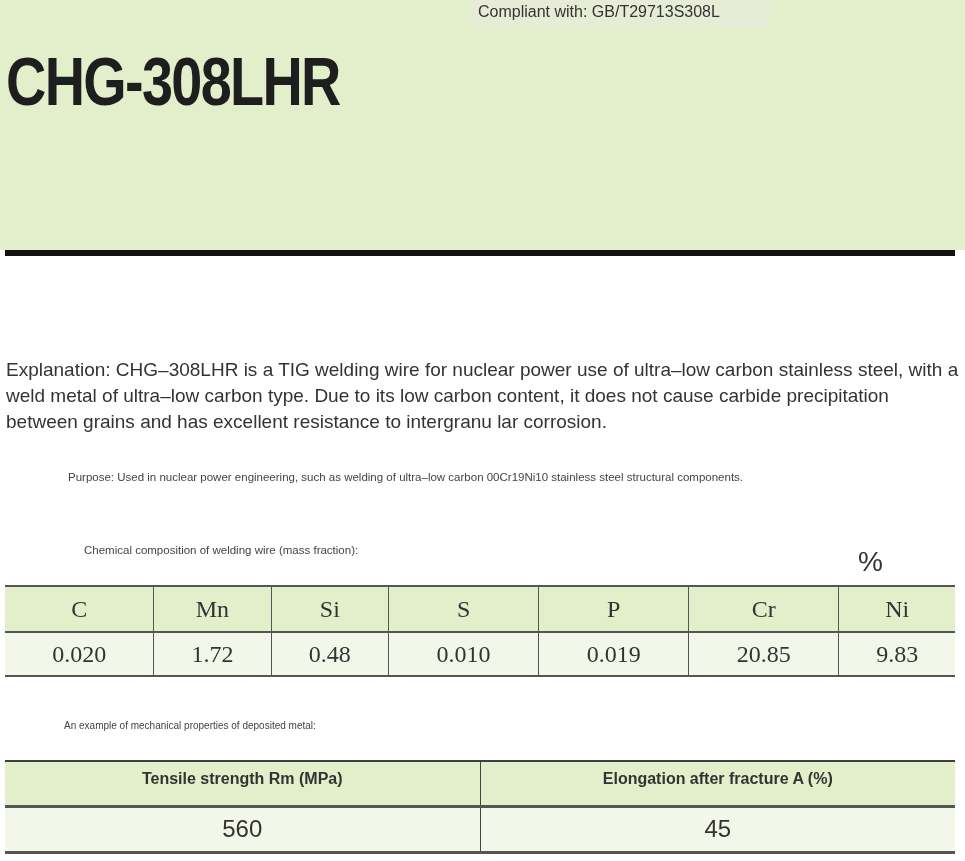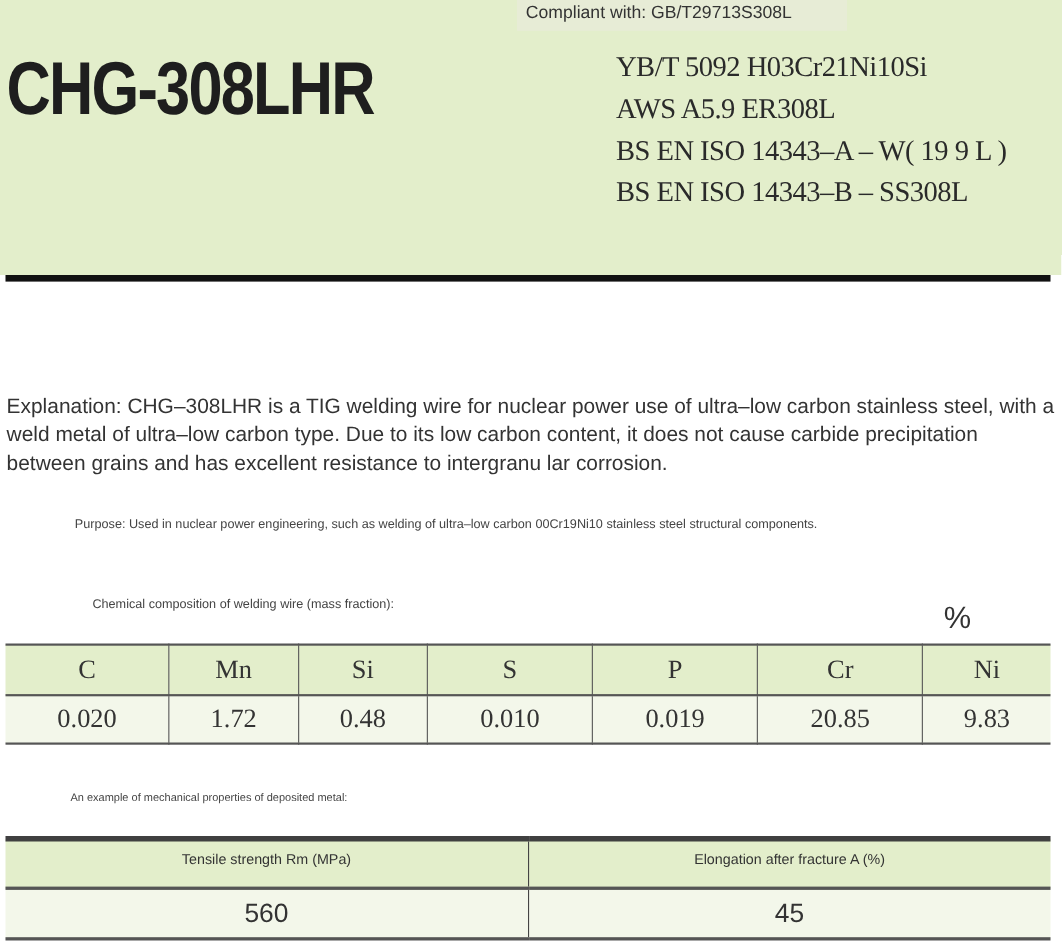--- a/index.html
+++ b/index.html
@@ -15,36 +15,30 @@
   .percent { position: absolute; left: 858px; top: 546px; font-size: 28px; color: #333; }
   table { border-collapse: collapse; position: absolute; }
   .chem { left: 5px; top: 585px; width: 950px; }
   .chem th, .chem td { font-family: "Liberation Serif", serif; font-weight: normal; font-size: 24px; color: #333; text-align: center; border-left: 1.5px solid #555; border-right: 1.5px solid #555; }
   .chem tr th:first-child, .chem tr td:first-child { border-left: none; }
   .chem tr th:last-child, .chem tr td:last-child { border-right: none; text-align: center; }
   .chem thead tr { background: #e3eecb; border-top: 2px solid #555; border-bottom: 2px solid #555; height: 46px; }
   .chem tbody tr { background: #f3f7ea; border-bottom: 2px solid #555; height: 44px; }
   .mech-caption { position: absolute; left: 64px; top: 720px; font-size: 10px; color: #444; }
   .mech { left: 5px; top: 760px; width: 950px; }
-  .mech th { font-family: "Liberation Sans", sans-serif; font-weight: normal; font-size: 13px; color: #333; height: 45px; background: #e3eecb; border-top: 5px solid #404040; border-bottom: 3px solid #555; vertical-align: top; padding-top: 8px; }
+  .mech th { font-family: "Liberation Sans", sans-serif; font-weight: bold; font-size: 16px; color: #333; height: 45px; background: #e3eecb; border-top: 2px solid #404040; border-bottom: 3px solid #555; vertical-align: top; padding-top: 8px; }
   .mech td { font-family: Liberation Sans, sans-serif; font-size: 24px; color: #333; text-align: center; height: 46px; background: #f3f7ea; border-bottom: 3px solid #555; }
   .mech th:first-child, .mech td:first-child { width: 475px; border-right: 1.5px solid #444; }
 </style>
 </head>
 <body>
 
 <div class="header">
   <div class="compliant">Compliant with: GB/T29713S308L</div>
   <div class="title">CHG-308LHR</div>
-  <div class="standards">
-    <div>YB/T 5092 H03Cr21Ni10Si</div>
-    <div>AWS A5.9 ER308L</div>
-    <div>BS EN ISO 14343–A – W( 19 9 L )</div>
-    <div>BS EN ISO 14343–B – SS308L</div>
-  </div>
 </div>
 <div class="rule"></div>
 
 <p class="explain">Explanation: CHG–308LHR is a TIG welding wire for nuclear power use of ultra–low carbon stainless steel, with a weld metal of ultra–low carbon type. Due to its low carbon content, it does not cause carbide precipitation between grains and has excellent resistance to intergranu lar corrosion.</p>
 <p class="purpose">Purpose: Used in nuclear power engineering, such as welding of ultra–low carbon 00Cr19Ni10 stainless steel structural components.</p>
 
 <p class="chem-caption">Chemical composition of welding wire (mass fraction):</p>
 <span class="percent">%</span>
 
 <table class="chem">

